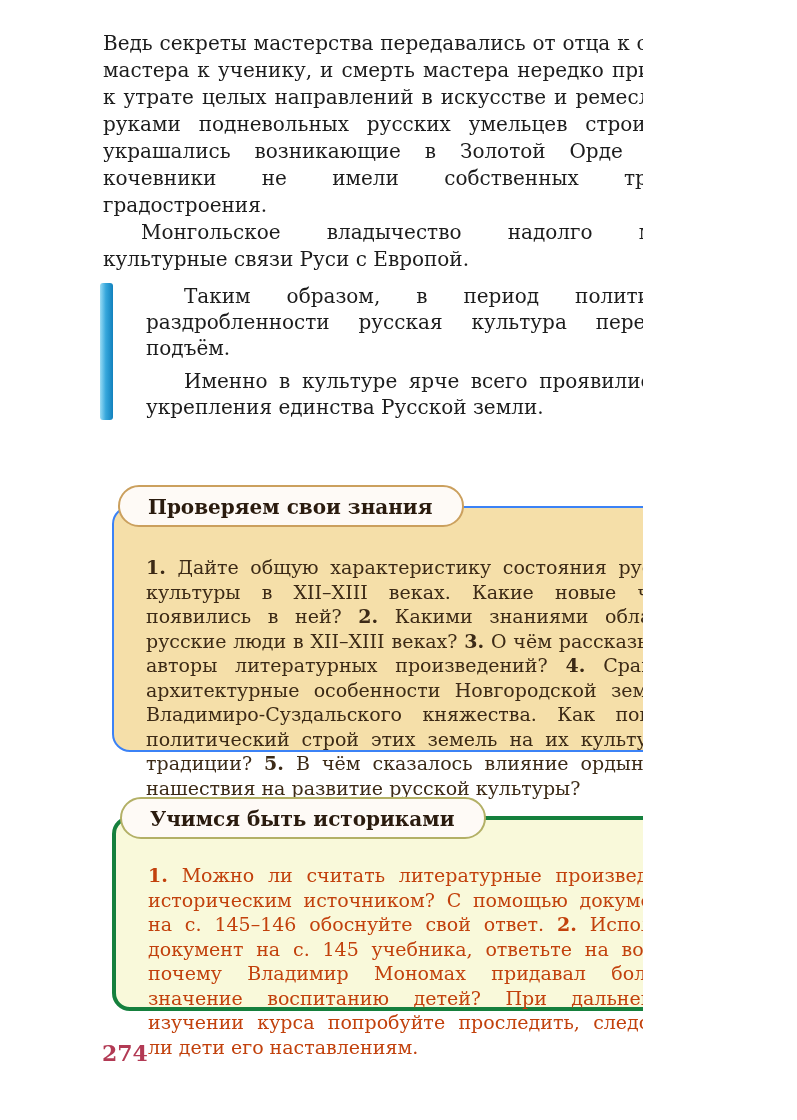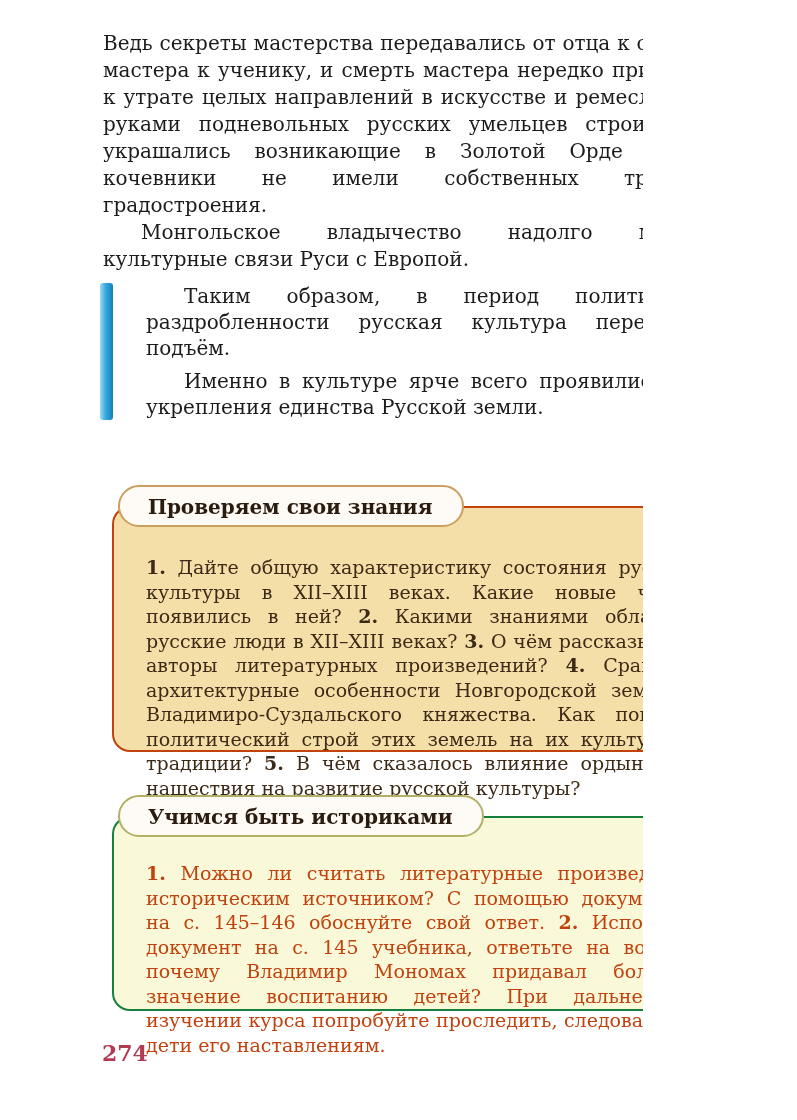--- a/index.html
+++ b/index.html
@@ -53,27 +53,27 @@
     position: absolute;
     left: 112px;
     width: 615px;
     box-sizing: border-box;
     border-radius: 18px;
   }
   .box-tan {
     top: 506px;
     height: 246px;
     background: #f5dfa9;
-    border: 2px solid #c2410c;
+    border: 2px solid #3b82f6;
   }
   .box-green {
     top: 816px;
     height: 195px;
     background: #f9f9da;
-    border: 2px solid #15803d;
+    border: 4px solid #15803d;
   }
   .pill {
     position: absolute;
     top: -23px;
     left: 4px;
     height: 42px;
     line-height: 40px;
     box-sizing: border-box;
     background: #fefaf6;
     border: 2px solid #cba05e;

